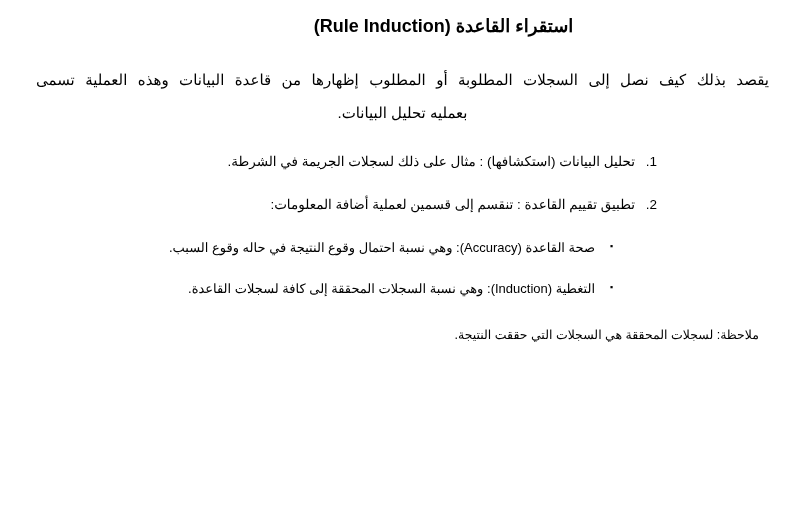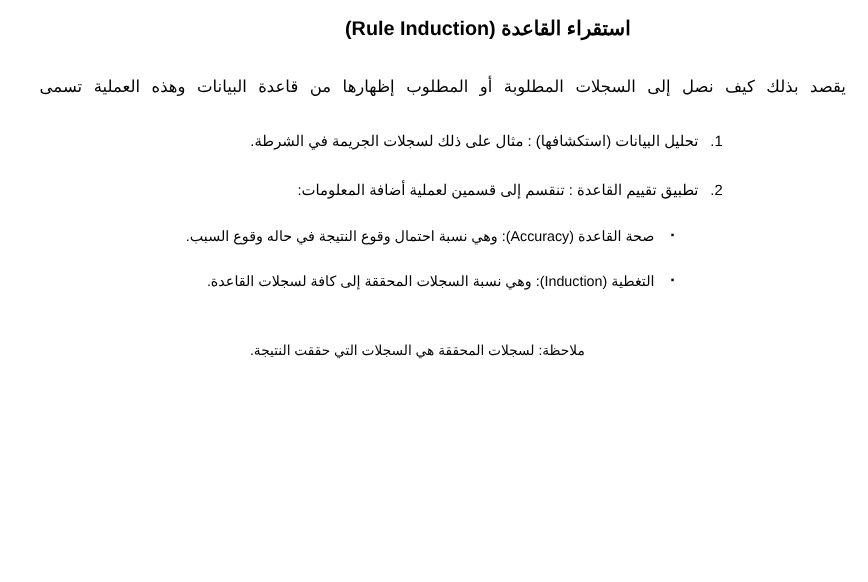--- a/index.html
+++ b/index.html
@@ -107,34 +107,35 @@
     flex: 1;
   }
   .bold {
     font-weight: normal;
   }
 
   
   .note {
     direction: rtl;
     font-size: 12.5px;
-    margin: 44px 0 0 0;
-    text-align: center;
+    margin: 28px 0 0 0;
+    text-align: right;
     padding-right: 30px;
   }
 </style>
 </head>
 <body>
 
 <div class="page">
 
   <h1 class="title">استقراء القاعدة (Rule Induction)</h1>
 
   <p class="intro">
     <span>يقصد بذلك كيف نصل إلى السجلات المطلوبة أو المطلوب إظهارها من قاعدة البيانات وهذه العملية تسمى</span>
+    <span class="line2">بعمليه تحليل البيانات.</span>
   </p>
 
 
   <div class="num-list">
     <div class="num-item">
       <span class="num">1.</span>
       <span class="txt">تحليل البيانات (استكشافها) : مثال على ذلك لسجلات الجريمة في الشرطة.</span>
     </div>
     <div class="num-item">
       <span class="num">2.</span>

